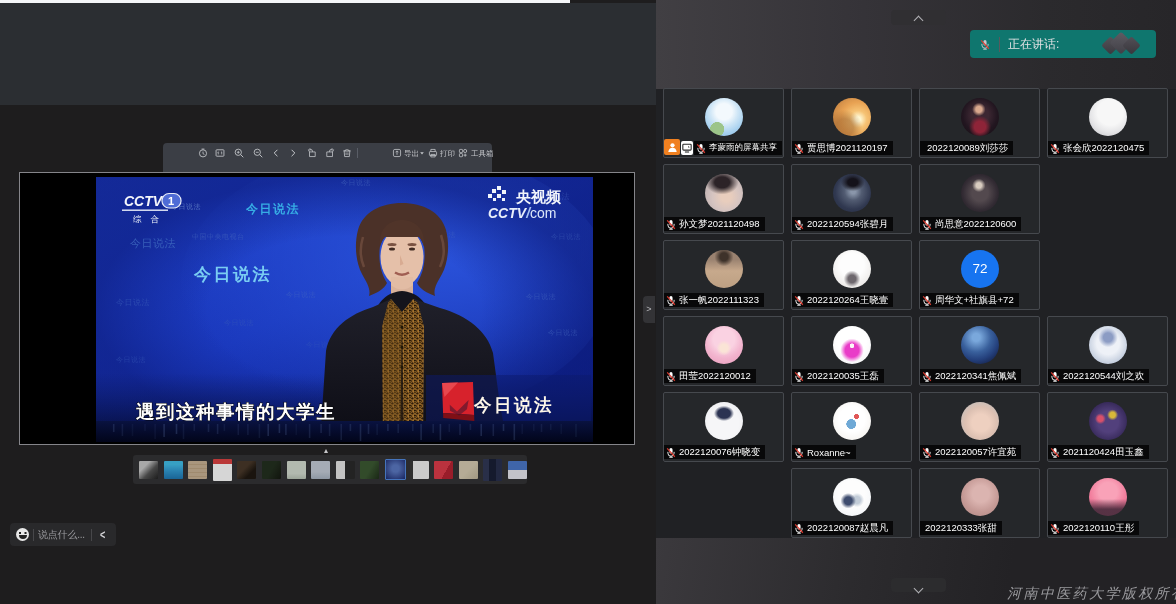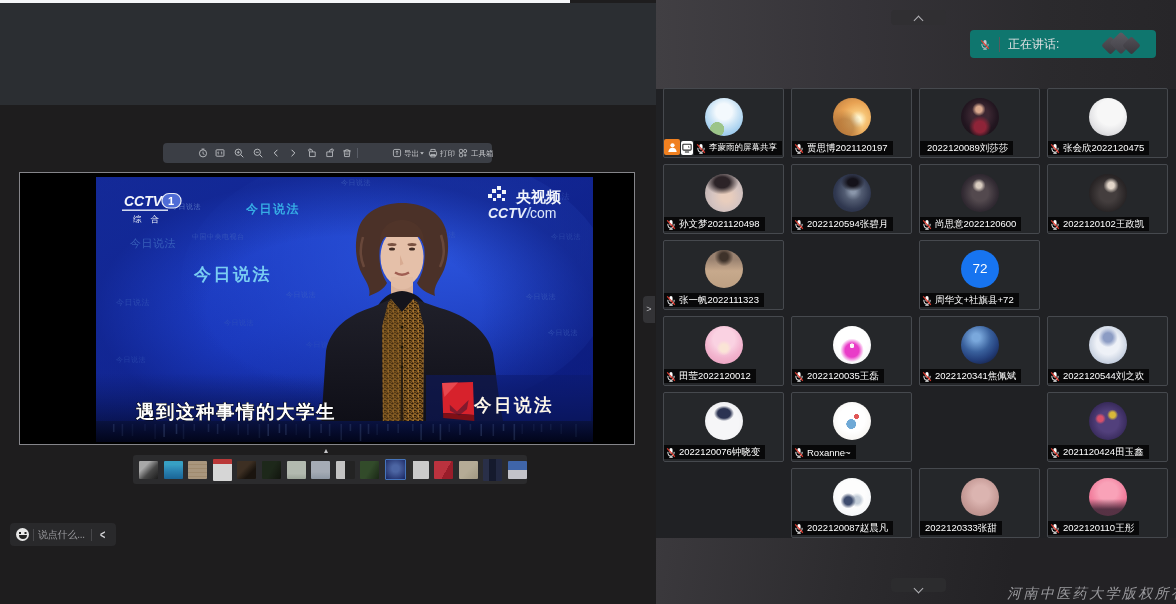--- a/index.html
+++ b/index.html
@@ -1,20 +1,20 @@
 <!DOCTYPE html>
 <html><head><meta charset="utf-8">
 <style>
 * {margin:0;padding:0;box-sizing:border-box}
 html,body {width:1176px;height:604px;overflow:hidden;background:#1e1d1e;font-family:"Liberation Sans",sans-serif}
 #app {position:relative;width:1176px;height:604px}
 #topwhite {position:absolute;left:0;top:0;width:570px;height:3px;background:#f4f6f8}
 #slate {position:absolute;left:0;top:3px;width:656px;height:102px;background:#2b2e32}
 #leftbg {position:absolute;left:0;top:105px;width:656px;height:499px;background:#1e1d1e}
-.tbar {position:absolute;left:163px;top:143px;width:329px;height:20px;background:#3b3e45;border-radius:4px}
+.tbar {position:absolute;left:163px;top:143px;width:329px;height:34px;background:#3b3e45;border-radius:4px}
 .ti {position:absolute;top:5px;width:10px;height:10px}
 .tsep {position:absolute;left:194px;top:5px;width:1px;height:10px;background:#595d66}
 .tl {position:absolute;top:6px;font-size:7.5px;color:#c6c8cc;letter-spacing:0;white-space:nowrap}
 #slide {position:absolute;left:19px;top:172px;width:616px;height:273px;background:#000;border:1px solid #85858a}
 #video {position:absolute;left:76px;top:4px;width:497px;height:265px}
 #strip {position:absolute;left:133px;top:455px;width:394px;height:29px;background:#2b2b2d;border-radius:3px}
 .th {position:absolute;top:461px;width:19px;height:18px;border-radius:1px;filter:brightness(.84) saturate(.92)}
 .th.sel {top:459px;width:21px;height:21px;border:1.5px solid #4e8ae8}
 #stripcaret {position:absolute;left:321px;top:448px;width:10px;height:6px;color:#c6c6c8;font-size:8px;text-align:center;line-height:6px}
 #chat {position:absolute;left:10px;top:523px;width:106px;height:23px;background:#29292b;border-radius:4px;display:flex;align-items:center;white-space:nowrap}
@@ -413,44 +413,44 @@
         <svg class="mi" width="10" height="11" viewBox="0 0 12 13">
           <rect x="4.1" y="1.2" width="3.8" height="6.6" rx="1.9" fill="#fff"></rect>
           <path d="M2.3 6.2v1.1a3.7 3.7 0 0 0 7.4 0V6.2" stroke="#fff" stroke-width="1.1" fill="none" stroke-linecap="round"></path>
           <line x1="6" y1="11" x2="6" y2="12" stroke="#fff" stroke-width="1.1"></line>
           <line x1="3.9" y1="12.2" x2="8.1" y2="12.2" stroke="#fff" stroke-width="1.1"></line>
           <line x1="1.4" y1="1.6" x2="10.6" y2="11.6" stroke="#e03b30" stroke-width="1.4"></line>
         </svg>
         <span>尚思意2022120600</span>
       </div>
     </div>
-<div class="tile" style="left:1047px;top:164px">
-      <div class="av" style="background:radial-gradient(circle at 58% 30%, #e2d6ca 0 9%, rgba(226,214,202,0) 22%), radial-gradient(circle at 50% 52%, #443e3e 0 30%, #292526 66%, #1b1919)"></div>
-      <div class="nb">
-        <svg class="mi" width="10" height="11" viewBox="0 0 12 13">
-          <rect x="4.1" y="1.2" width="3.8" height="6.6" rx="1.9" fill="#fff"></rect>
-          <path d="M2.3 6.2v1.1a3.7 3.7 0 0 0 7.4 0V6.2" stroke="#fff" stroke-width="1.1" fill="none" stroke-linecap="round"></path>
-          <line x1="6" y1="11" x2="6" y2="12" stroke="#fff" stroke-width="1.1"></line>
-          <line x1="3.9" y1="12.2" x2="8.1" y2="12.2" stroke="#fff" stroke-width="1.1"></line>
-          <line x1="1.4" y1="1.6" x2="10.6" y2="11.6" stroke="#e03b30" stroke-width="1.4"></line>
-        </svg>
-        <span>2022120102王政凯</span>
-      </div>
-    </div>
 <div class="tile" style="left:663px;top:240px">
       <div class="av" style="background:radial-gradient(circle at 50% 18%, #3e322a 0 11%, rgba(62,50,42,0) 26%), linear-gradient(180deg, #9a8270 0 25%, #c7a98c 55%, #bda083)"></div>
       <div class="nb">
         <svg class="mi" width="10" height="11" viewBox="0 0 12 13">
           <rect x="4.1" y="1.2" width="3.8" height="6.6" rx="1.9" fill="#fff"></rect>
           <path d="M2.3 6.2v1.1a3.7 3.7 0 0 0 7.4 0V6.2" stroke="#fff" stroke-width="1.1" fill="none" stroke-linecap="round"></path>
           <line x1="6" y1="11" x2="6" y2="12" stroke="#fff" stroke-width="1.1"></line>
           <line x1="3.9" y1="12.2" x2="8.1" y2="12.2" stroke="#fff" stroke-width="1.1"></line>
           <line x1="1.4" y1="1.6" x2="10.6" y2="11.6" stroke="#e03b30" stroke-width="1.4"></line>
         </svg>
         <span>张一帆2022111323</span>
+      </div>
+    </div>
+<div class="tile" style="left:791px;top:240px">
+      <div class="av" style="background:radial-gradient(circle at 50% 76%, #6e686e 0 11%, rgba(110,104,110,0) 24%), radial-gradient(circle at 50% 40%, #fdfdfd 0 40%, #efedeb 72%, #dcd8d4)"></div>
+      <div class="nb">
+        <svg class="mi" width="10" height="11" viewBox="0 0 12 13">
+          <rect x="4.1" y="1.2" width="3.8" height="6.6" rx="1.9" fill="#fff"></rect>
+          <path d="M2.3 6.2v1.1a3.7 3.7 0 0 0 7.4 0V6.2" stroke="#fff" stroke-width="1.1" fill="none" stroke-linecap="round"></path>
+          <line x1="6" y1="11" x2="6" y2="12" stroke="#fff" stroke-width="1.1"></line>
+          <line x1="3.9" y1="12.2" x2="8.1" y2="12.2" stroke="#fff" stroke-width="1.1"></line>
+          <line x1="1.4" y1="1.6" x2="10.6" y2="11.6" stroke="#e03b30" stroke-width="1.4"></line>
+        </svg>
+        <span>2022120264王晓壹</span>
       </div>
     </div>
 <div class="tile" style="left:919px;top:240px">
       <div class="av" style="background:#1774f0">
         <span class="n72">72</span>
       </div>
       <div class="nb">
         <svg class="mi" width="10" height="11" viewBox="0 0 12 13">
           <rect x="4.1" y="1.2" width="3.8" height="6.6" rx="1.9" fill="#fff"></rect>
           <path d="M2.3 6.2v1.1a3.7 3.7 0 0 0 7.4 0V6.2" stroke="#fff" stroke-width="1.1" fill="none" stroke-linecap="round"></path>
@@ -530,20 +530,33 @@
       <div class="av" style="background:radial-gradient(circle at 62% 38%, #e05858 0 7%, rgba(0,0,0,0) 8%), radial-gradient(circle at 48% 58%, #6fa9d6 0 16%, rgba(0,0,0,0) 17%), radial-gradient(circle at 50% 45%, #ffffff 0 45%, #f0ece6)"></div>
       <div class="nb">
         <svg class="mi" width="10" height="11" viewBox="0 0 12 13">
           <rect x="4.1" y="1.2" width="3.8" height="6.6" rx="1.9" fill="#fff"></rect>
           <path d="M2.3 6.2v1.1a3.7 3.7 0 0 0 7.4 0V6.2" stroke="#fff" stroke-width="1.1" fill="none" stroke-linecap="round"></path>
           <line x1="6" y1="11" x2="6" y2="12" stroke="#fff" stroke-width="1.1"></line>
           <line x1="3.9" y1="12.2" x2="8.1" y2="12.2" stroke="#fff" stroke-width="1.1"></line>
           <line x1="1.4" y1="1.6" x2="10.6" y2="11.6" stroke="#e03b30" stroke-width="1.4"></line>
         </svg>
         <span>Roxanne~</span>
+      </div>
+    </div>
+<div class="tile" style="left:919px;top:392px">
+      <div class="av" style="background:radial-gradient(circle at 52% 55%, #eed0c0 0 30%, #dcc0b2 55%, #c6beba 80%, #b4b2b2)"></div>
+      <div class="nb">
+        <svg class="mi" width="10" height="11" viewBox="0 0 12 13">
+          <rect x="4.1" y="1.2" width="3.8" height="6.6" rx="1.9" fill="#fff"></rect>
+          <path d="M2.3 6.2v1.1a3.7 3.7 0 0 0 7.4 0V6.2" stroke="#fff" stroke-width="1.1" fill="none" stroke-linecap="round"></path>
+          <line x1="6" y1="11" x2="6" y2="12" stroke="#fff" stroke-width="1.1"></line>
+          <line x1="3.9" y1="12.2" x2="8.1" y2="12.2" stroke="#fff" stroke-width="1.1"></line>
+          <line x1="1.4" y1="1.6" x2="10.6" y2="11.6" stroke="#e03b30" stroke-width="1.4"></line>
+        </svg>
+        <span>2022120057许宜苑</span>
       </div>
     </div>
 <div class="tile" style="left:1047px;top:392px">
       <div class="av" style="background:radial-gradient(circle at 30% 44%, #d8506a 0 8%, rgba(216,80,106,0) 16%), radial-gradient(circle at 62% 34%, #d8b838 0 8%, rgba(216,184,56,0) 16%), radial-gradient(circle at 50% 52%, #52407c 0 38%, #3a2c5e 68%, #2c2048)"></div>
       <div class="nb">
         <svg class="mi" width="10" height="11" viewBox="0 0 12 13">
           <rect x="4.1" y="1.2" width="3.8" height="6.6" rx="1.9" fill="#fff"></rect>
           <path d="M2.3 6.2v1.1a3.7 3.7 0 0 0 7.4 0V6.2" stroke="#fff" stroke-width="1.1" fill="none" stroke-linecap="round"></path>
           <line x1="6" y1="11" x2="6" y2="12" stroke="#fff" stroke-width="1.1"></line>
           <line x1="3.9" y1="12.2" x2="8.1" y2="12.2" stroke="#fff" stroke-width="1.1"></line>

